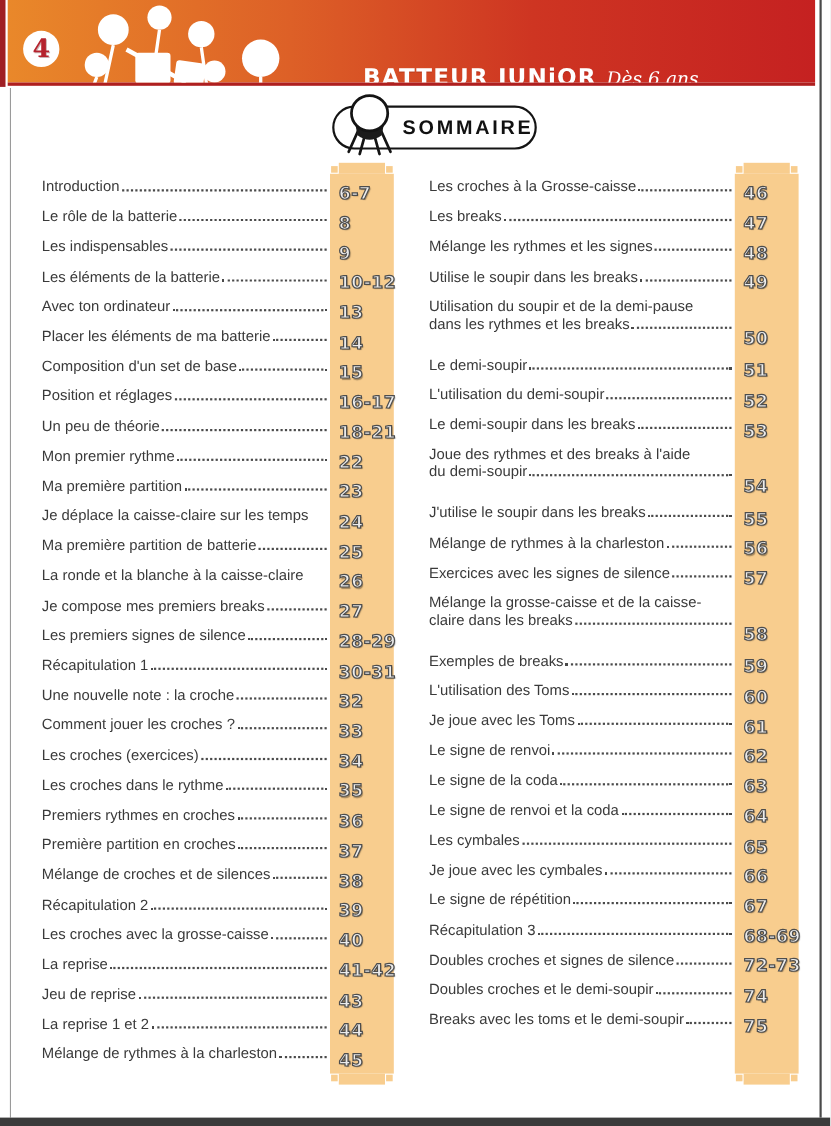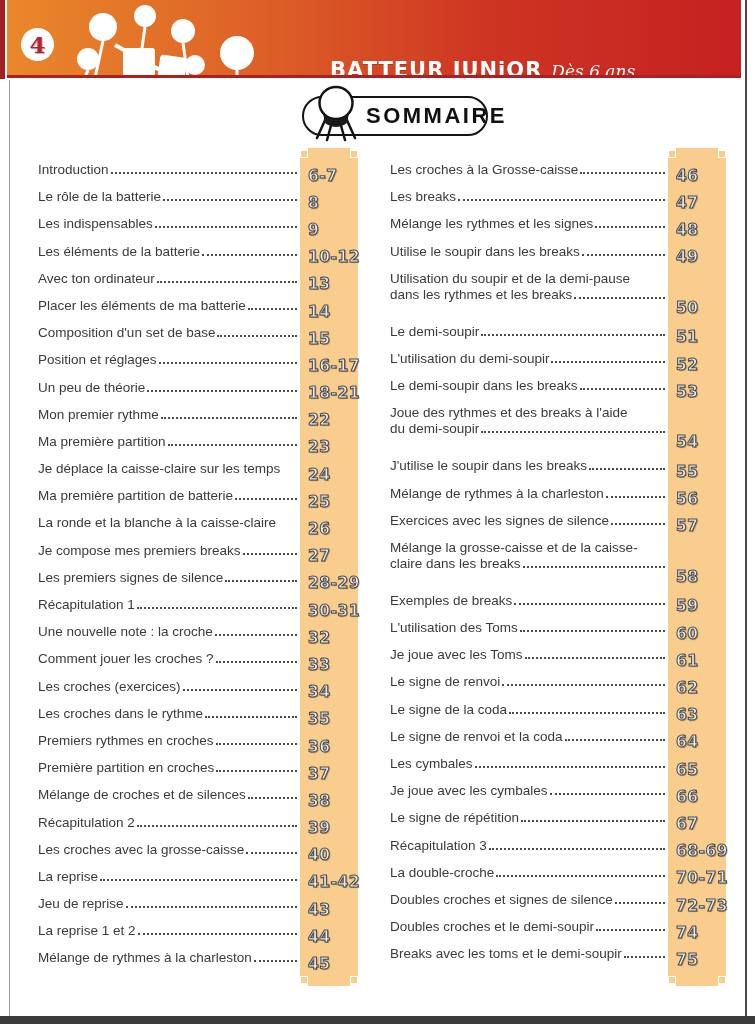--- a/index.html
+++ b/index.html
@@ -38,21 +38,21 @@
                 font-family:"DejaVu Serif", serif; }
   .stick      { display:block; margin:4px 0 0 20px; }
 
   
   .pill {
     position:absolute; left:302px; top:96px; width:186px; height:40px; box-sizing:border-box;
     border:2.5px solid #141414; border-radius:21px; background:#fff;
     display:flex; align-items:center; z-index:3;
   }
   .pill-icon  { position:absolute; left:8px; top:-14px; z-index:4; }
-  .pill-label { margin-left:62px; font-size:22px; font-weight:bold; letter-spacing:2.5px; color:#111;text-align:right; }
+  .pill-label { margin-left:62px; font-size:18px; font-weight:bold; letter-spacing:2.5px; color:#111;text-align:right; }
 
   
   .col { position:absolute; top:158px; height:818px; }
   .col-left  { left:38px;  width:320px; }
   .col-right { left:390px; width:336px; }
 
   .strip { position:absolute; right:0; top:0; bottom:0; width:58px; background:#F8CD8E; }
   .strip::before { content:""; position:absolute; left:8px; right:8px; top:-10px;    height:10px; background:#F8CD8E; }
   .strip::after  { content:""; position:absolute; left:8px; right:8px; bottom:-10px; height:10px; background:#F8CD8E; }
   .sq { position:absolute; width:6px; height:6px; background:#F8CD8E; }
@@ -725,30 +725,20 @@
           <div class="txt">
             <div class="line l1">
               <span class="t">Récapitulation 3</span>
               <span class="leader"></span>
             </div>
 
           </div>
           <div class="pnum">68-69</div>
         </div>
 
-        <div class="toc-row">
-          <div class="txt">
-            <div class="line l1">
-              <span class="t">La double-croche</span>
-              <span class="leader"></span>
-            </div>
-
-          </div>
-          <div class="pnum">70-71</div>
-        </div>
 
         <div class="toc-row">
           <div class="txt">
             <div class="line l1">
               <span class="t">Doubles croches et signes de silence</span>
               <span class="leader"></span>
             </div>
 
           </div>
           <div class="pnum">72-73</div>

